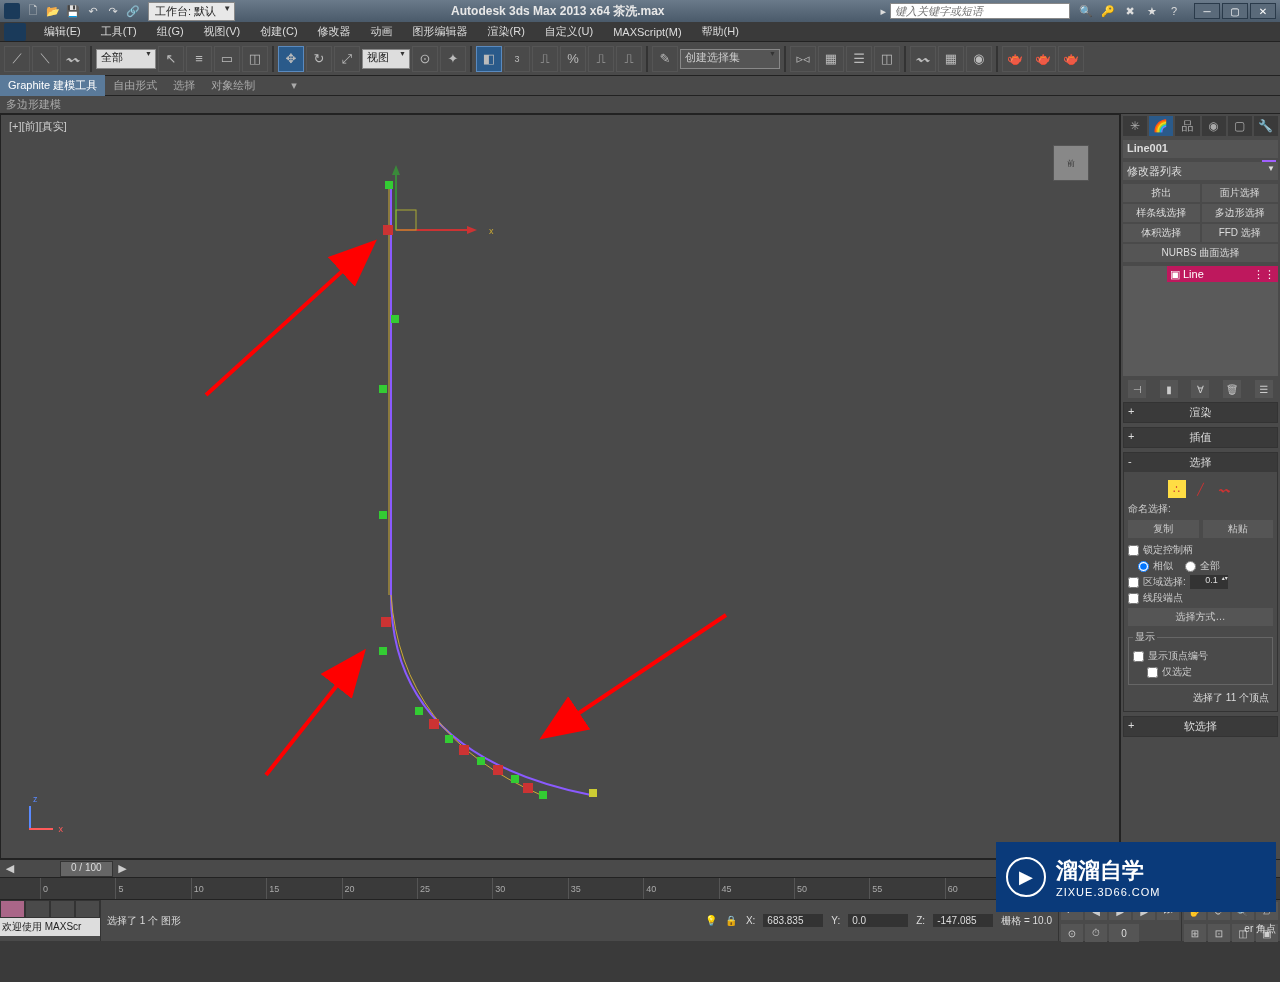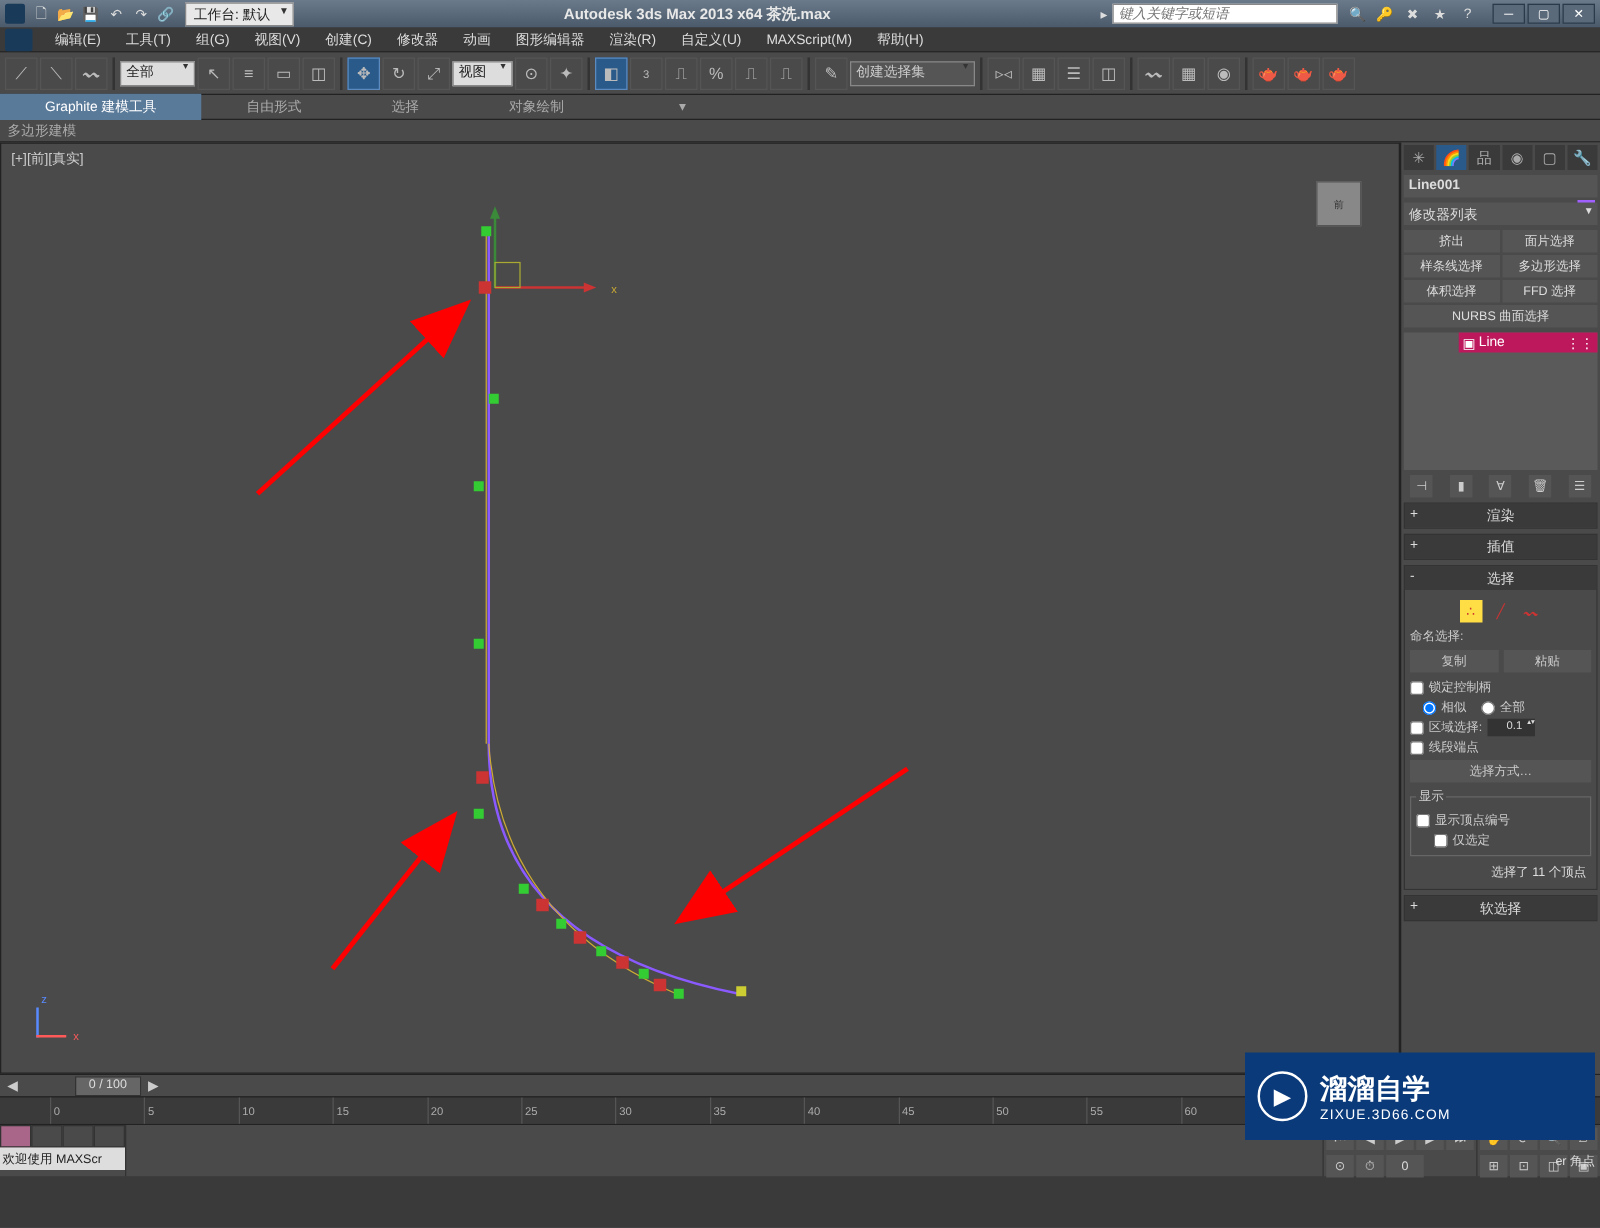--- a/index.html
+++ b/index.html
@@ -28,21 +28,21 @@
 .toolbar { height: 34px; background: #4a4a4a; display: flex; align-items: center; padding: 0 4px; gap: 2px; border-bottom: 1px solid #222; }
 .toolbar .sep { width: 2px; height: 26px; background: #333; margin: 0 2px; }
 .toolbar .btn { width: 26px; height: 26px; background: #4a4a4a; border: 1px solid #555; display: inline-flex; align-items: center; justify-content: center; color: #bbb; cursor: pointer; font-size: 13px; }
 .toolbar .btn.active { background: #2a5a8a; border-color: #5a8abf; }
 .toolbar .combo { height: 20px; background: #ddd; color: #222; padding: 0 16px 0 4px; font-size: 11px; border: 1px solid #888; position: relative; }
 .toolbar .combo::after { content: "▼"; position: absolute; right: 3px; font-size: 7px; color: #333; }
 .toolbar .combo.dark { background: #555; color: #ccc; }
 
 
 .ribbon-tabs { height: 20px; background: #4a4a4a; display: flex; align-items: center; border-bottom: 1px solid #222; }
-.ribbon-tabs span { padding: 3px 36px; color: #aaa; cursor: pointer; }
+.ribbon-tabs span { padding: 3px 8px; color: #aaa; cursor: pointer; }
 .ribbon-tabs span.active { background: #5a7a9a; color: #fff; }
 .ribbon-sub { height: 18px; background: #4a4a4a; display: flex; align-items: center; padding-left: 6px; color: #aaa; border-bottom: 1px solid #222; }
 
 
 .main { display: flex; height: 745px; }
 .viewport { flex: 1; background: #4a4a4a; position: relative; border: 1px solid #222; }
 .viewport-label { position: absolute; top: 4px; left: 8px; color: #ccc; font-size: 11px; }
 .viewcube { position: absolute; top: 30px; right: 30px; width: 36px; height: 36px; background: #888; border: 1px solid #555; display: flex; align-items: center; justify-content: center; font-size: 8px; color: #333; }
 .axis-gizmo { position: absolute; bottom: 20px; left: 20px; width: 40px; height: 40px; }
 .axis-gizmo .z { position: absolute; bottom: 8px; left: 8px; width: 2px; height: 24px; background: #5a8aff; }
@@ -387,20 +387,32 @@
   <div class="status-left">
     <div class="status-swatches">
       <span style="background:#aa6688;"></span>
       <span style="background:#4a4a4a;"></span>
       <span style="background:#4a4a4a;"></span>
       <span style="background:#4a4a4a;"></span>
     </div>
     <div class="status-welcome">欢迎使用 MAXScr</div>
   </div>
   <div class="status-mid">
+    <div class="coord-row">
+      <span>选择了 1 个 图形</span>
+      <span style="margin-left:auto;">💡</span>
+      <span>🔒</span>
+      <span>X:</span>
+        <span class="coord-field">683.835</span>
+      <span>Y:</span>
+        <span class="coord-field">0.0</span>
+      <span>Z:</span>
+        <span class="coord-field">-147.085</span>
+      <span>栅格 = 10.0</span>
+    </div>
   </div>
   <div style="border-left:1px solid #333;">
     <div class="play-ctrls">
       <span>⏮</span>
       <span>◀</span>
       <span>▶</span>
       <span>▶</span>
       <span>⏭</span>
     </div>
     <div class="play-ctrls">

